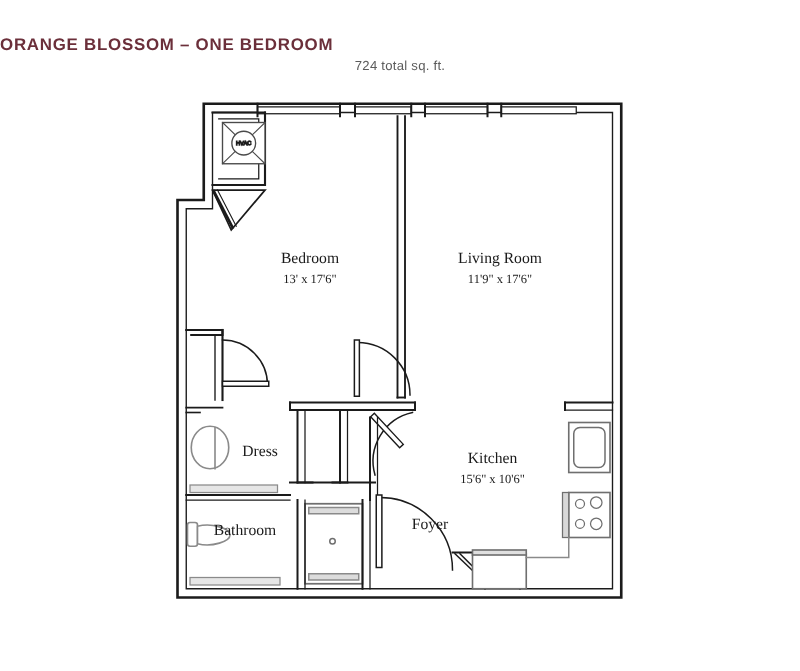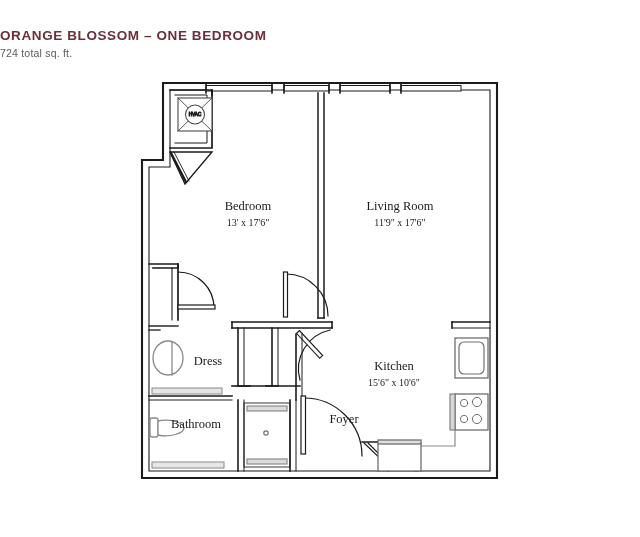--- a/index.html
+++ b/index.html
@@ -10,21 +10,21 @@
   }
   #sheet{position:absolute;left:0;top:0;width:640px;height:537px;background:#fff;}
 
   .title{
     position:absolute;left:0;top:28px;width:640px;text-align:left;
     font-family:"Liberation Sans", sans-serif;
     font-weight:bold;font-size:13.5px;letter-spacing:.6px;
     color:#6b2f3a;
   }
   .subtitle{
-    position:absolute;left:0;top:47px;width:640px;text-align:left;
+    position:absolute;left:0;top:47px;width:640px;text-align:center;
     font-family:"Liberation Sans", sans-serif;
     font-size:10.5px;letter-spacing:.2px;color:#5b5b5b;
   }
 
   #planwrap{position:absolute;left:0;top:0;width:564px;height:537px;}
   svg{display:block;}
 
   .rlabel{
     font-family:"Liberation Serif", serif;
     fill:#1a1a1a;text-anchor:middle;

